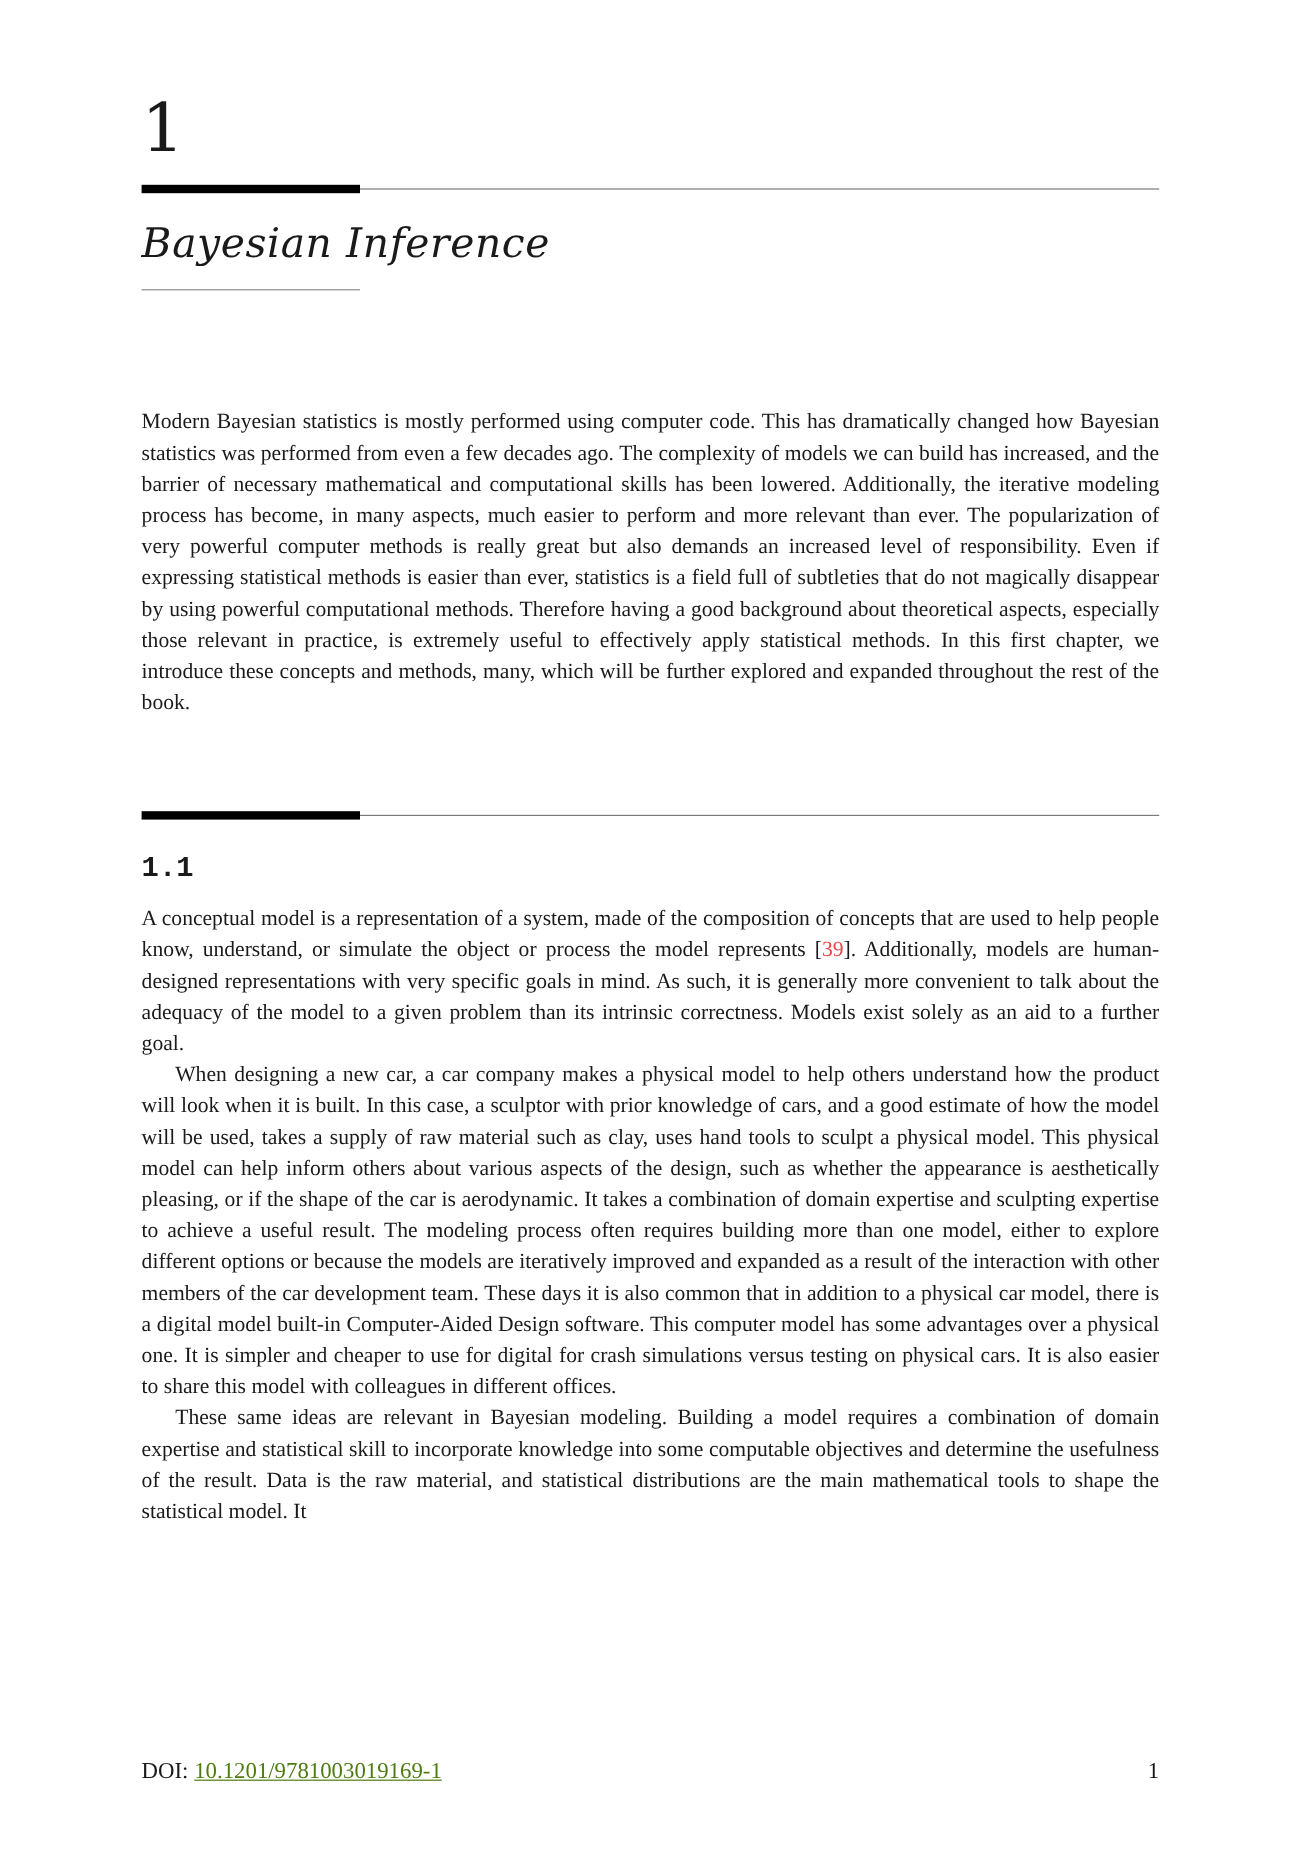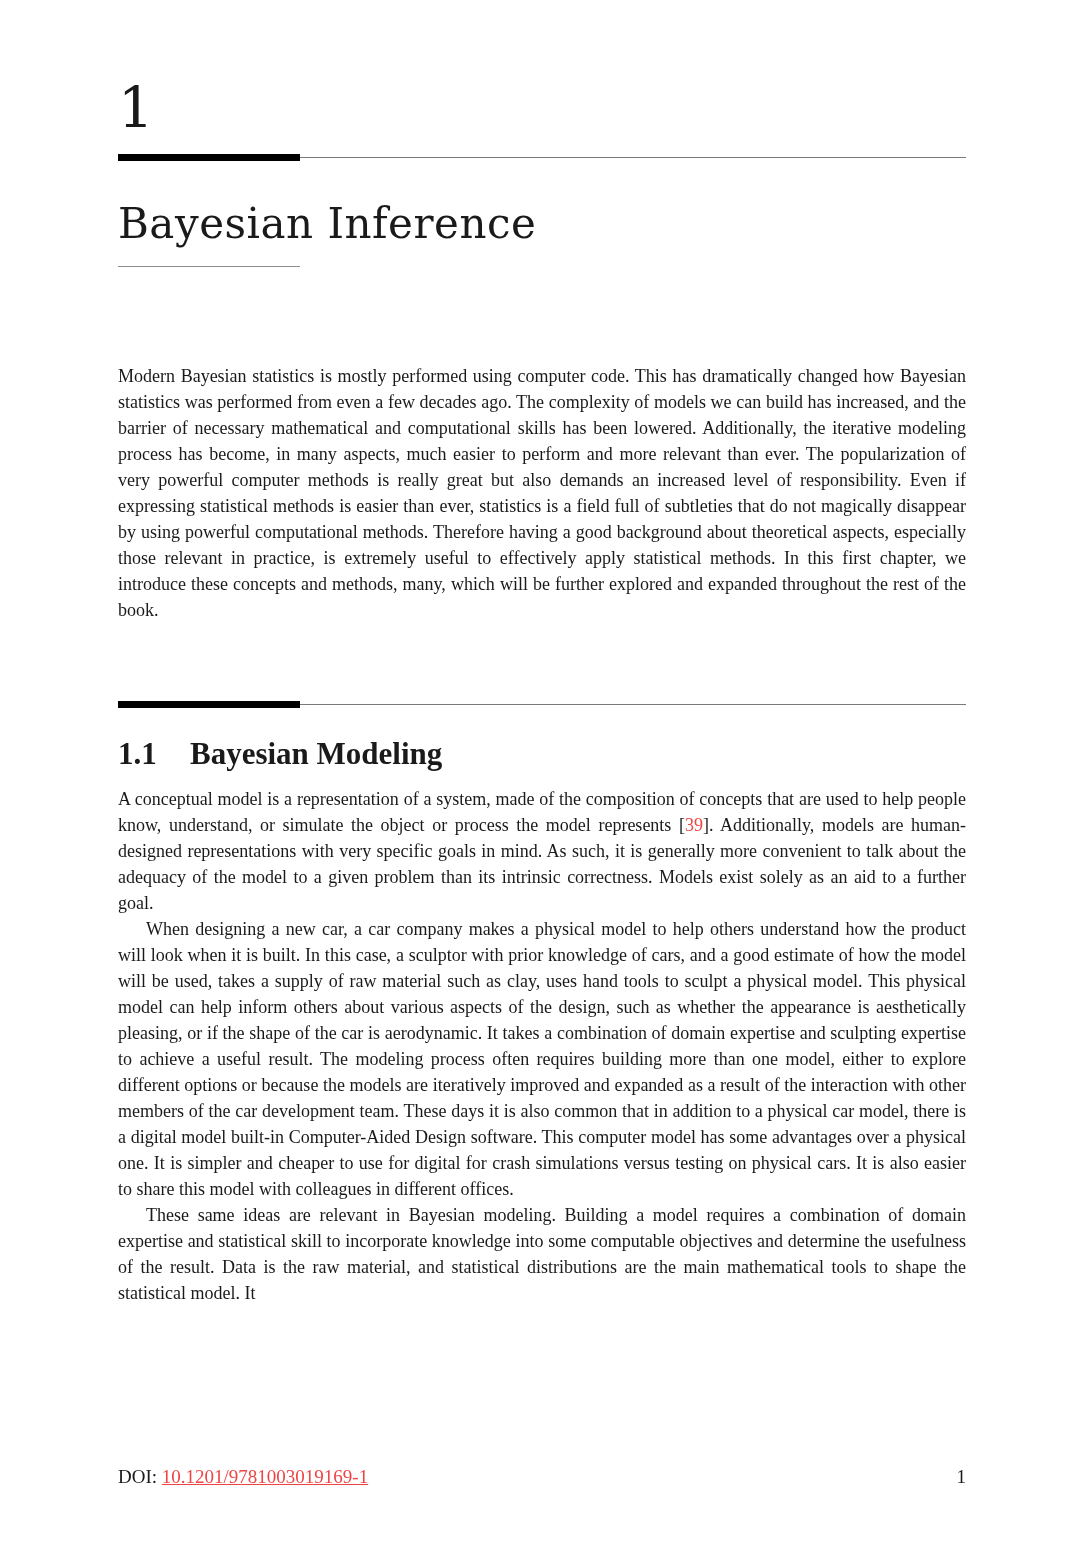--- a/index.html
+++ b/index.html
@@ -51,23 +51,24 @@
   .rule-row .thin {
     position: absolute;
     left: 182px;
     top: 3px;
     right: 0;
     height: 1px;
     background: #7a7a7a;
   }
   .chapter-title {
     font-family: "DejaVu Serif", serif;
-    font-size: 42px;
+    font-style: italic;
+    font-size: 34px;
     font-weight: 400;
-    margin-top: 38px;
+    margin-top: 22px;
     letter-spacing: 0.5px;
   }
   .title-underline {
     width: 182px;
     height: 1px;
     background: #8c8c8c;
     margin-top: 18px;
   }
 
   
@@ -106,23 +107,23 @@
     top: 3px;
     right: 0;
     height: 1px;
     background: #7a7a7a;
   }
   .section-head {
     display: flex;
     align-items: flex-start;
     margin-top: 28px;
     margin-bottom: 14px;
-    font-family: Liberation Serif, serif;
+    font-family: Liberation Mono, monospace;
     font-weight: 700;
-    font-size: 31px;
+    font-size: 24px;
   }
   .section-head .num {
     width: 72px;
     flex: 0 0 72px;
   }
 
   
   .ref-link {
     color: #ef4444;
     text-decoration: none;
@@ -134,21 +135,21 @@
     left: 118px;
     right: 114px;
     bottom: 54px;
     display: flex;
     justify-content: space-between;
     align-items: baseline;
     font-size: 19px;
   }
   .footer .doi-label { margin-right: 0; }
   .footer .doi-value {
-    color: #ef4444;
+    color: #4d7c0f;
   }
   .footer .pageno {
     font-size: 19px;
   }
 </style>
 </head>
 <body>
 
 <div class="page">
   <div class="content">
@@ -167,21 +168,20 @@
       <p class="body">Modern Bayesian statistics is mostly performed using computer code. This has dramatically changed how Bayesian statistics was performed from even a few decades ago. The complexity of models we can build has increased, and the barrier of necessary mathematical and computational skills has been lowered. Additionally, the iterative modeling process has become, in many aspects, much easier to perform and more relevant than ever. The popularization of very powerful computer methods is really great but also demands an increased level of responsibility. Even if expressing statistical methods is easier than ever, statistics is a field full of subtleties that do not magically disappear by using powerful computational methods. Therefore having a good background about theoretical aspects, especially those relevant in practice, is extremely useful to effectively apply statistical methods. In this first chapter, we introduce these concepts and methods, many, which will be further explored and expanded throughout the rest of the book.</p>
     </div>
 
     <div class="section-rule">
       <div class="thick"></div>
       <div class="thin"></div>
     </div>
 
     <div class="section-head">
       <span class="num">1.1</span>
-      <span>Bayesian Modeling</span>
     </div>
 
     <p class="body"><span>A conceptual model is a representation of a system, made of the composition of concepts that are used to help people know, understand, or simulate the object or process the model represents [</span><a class="ref-link" href="#">39</a><span>]. Additionally, models are human-designed representations with very specific goals in mind. As such, it is generally more convenient to talk about the adequacy of the model to a given problem than its intrinsic correctness. Models exist solely as an aid to a further goal.</span></p>
 
     <p class="body indent">When designing a new car, a car company makes a physical model to help others understand how the product will look when it is built. In this case, a sculptor with prior knowledge of cars, and a good estimate of how the model will be used, takes a supply of raw material such as clay, uses hand tools to sculpt a physical model. This physical model can help inform others about various aspects of the design, such as whether the appearance is aesthetically pleasing, or if the shape of the car is aerodynamic. It takes a combination of domain expertise and sculpting expertise to achieve a useful result. The modeling process often requires building more than one model, either to explore different options or because the models are iteratively improved and expanded as a result of the interaction with other members of the car development team. These days it is also common that in addition to a physical car model, there is a digital model built-in Computer-Aided Design software. This computer model has some advantages over a physical one. It is simpler and cheaper to use for digital for crash simulations versus testing on physical cars. It is also easier to share this model with colleagues in different offices.</p>
 
     <p class="body indent">These same ideas are relevant in Bayesian modeling. Building a model requires a combination of domain expertise and statistical skill to incorporate knowledge into some computable objectives and determine the usefulness of the result. Data is the raw material, and statistical distributions are the main mathematical tools to shape the statistical model. It</p>
 
   </div>
 

